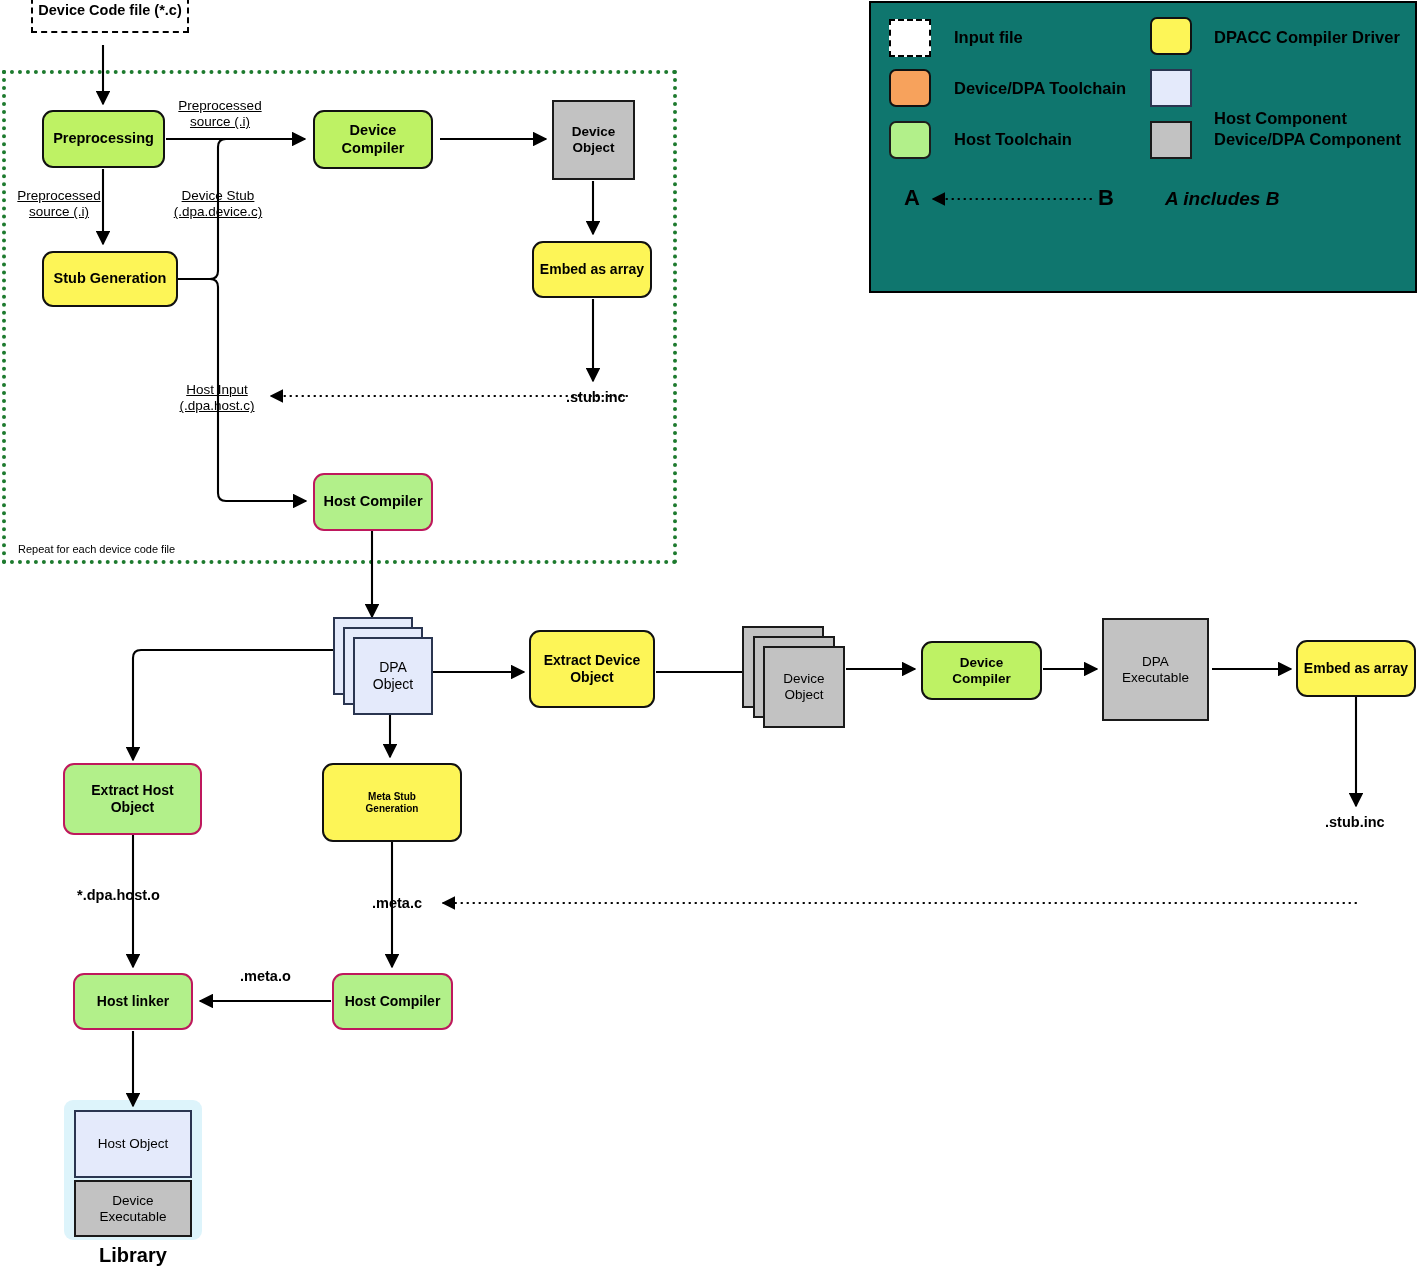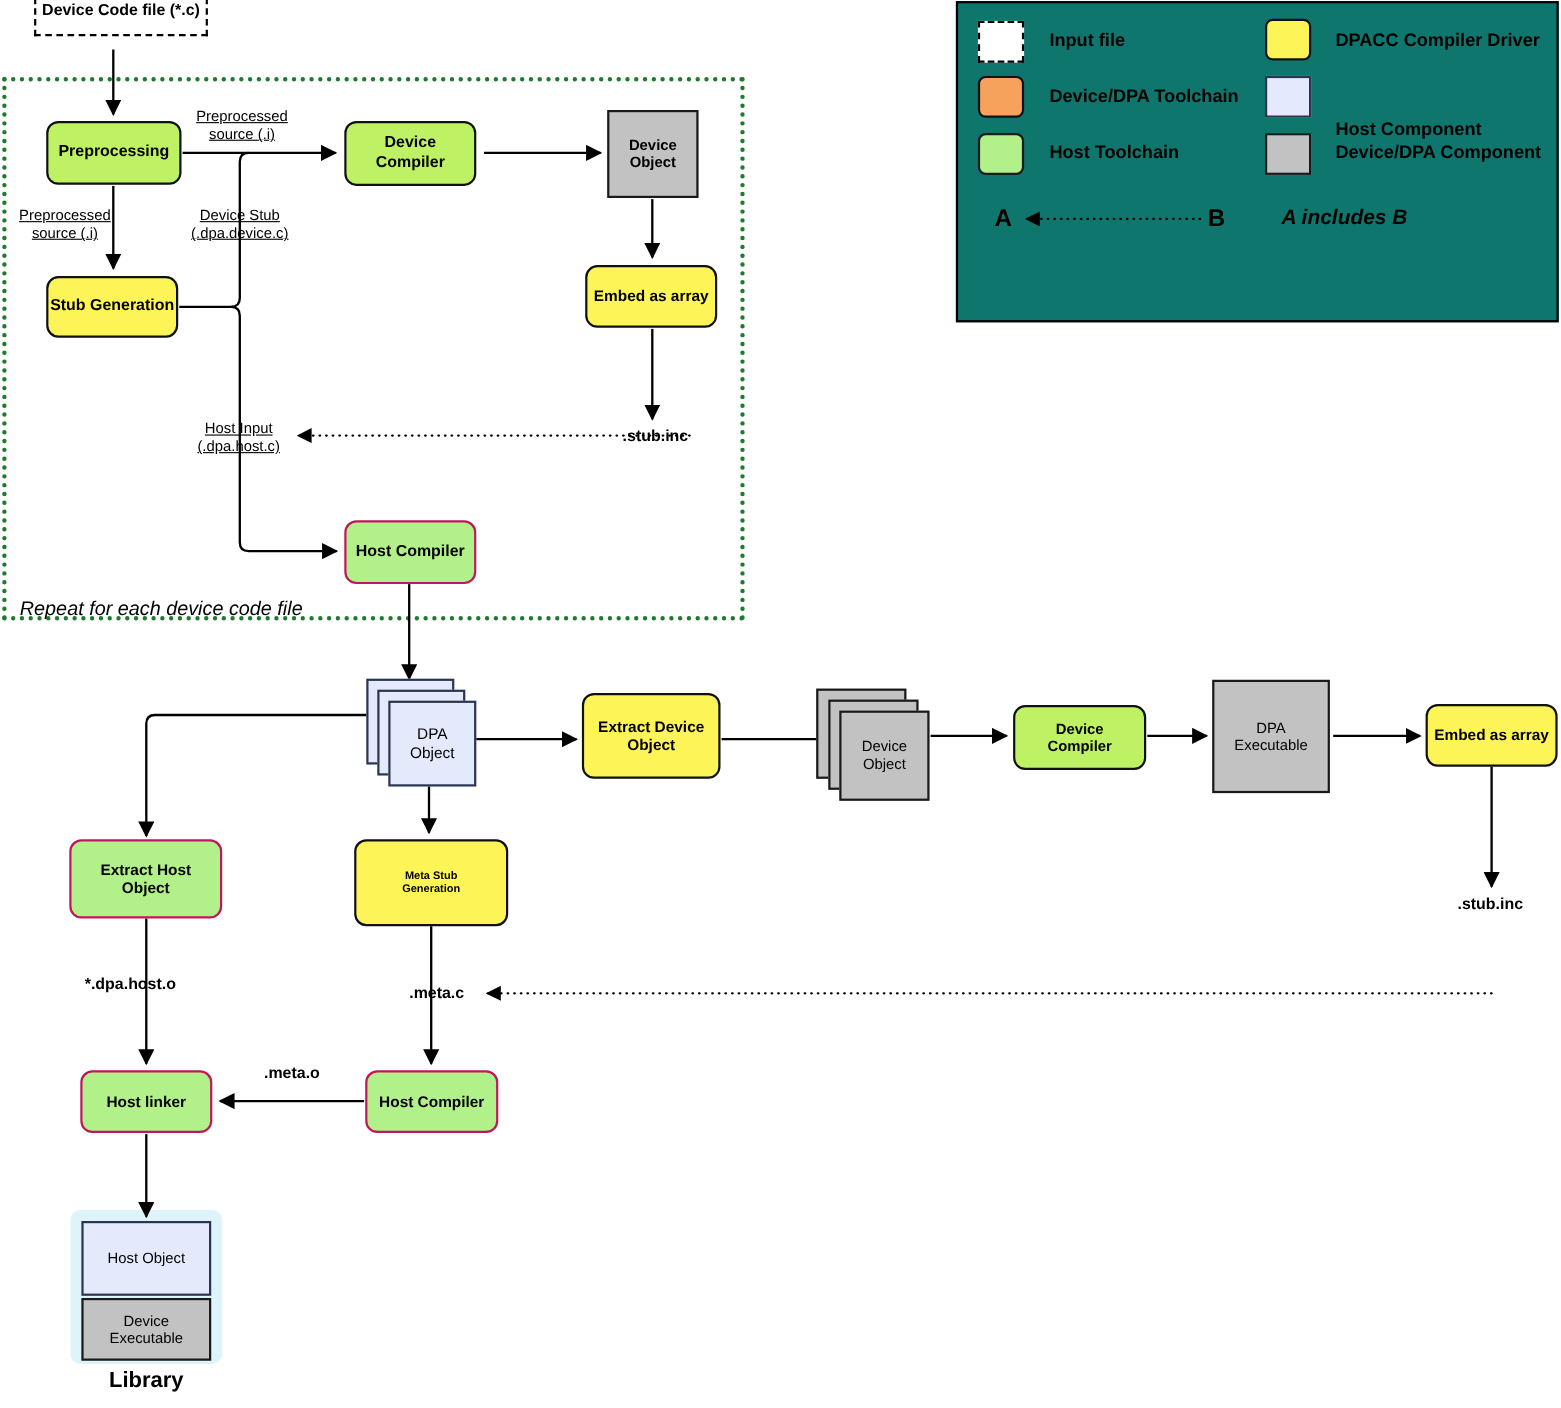--- a/index.html
+++ b/index.html
@@ -63,21 +63,21 @@
   
   .lbl {
     position: absolute;
     color: #000000;
     white-space: pre;
     z-index: 4;
     line-height: 1.22;
   }
   .lbl-reg   { font-size: 13.5px; font-weight: normal; }
   .lbl-bold  { font-size: 14.5px; font-weight: bold; }
-  .lbl-small { font-size: 18px; font-weight: normal; font-style: italic; }
+  .lbl-small { font-size: 11px; font-weight: normal; }
   .ctr { text-align: center; text-decoration: underline; }
 
   
   #repeat-region {
     position: absolute;
     left: 2px;
     top: 70px;
     width: 675px;
     height: 494px;
     border: 4px dotted #1d7a2e;
@@ -219,21 +219,21 @@
   <div class="node orange rounded" style="left:313px; top:110px; width:120px; height:59px; font-size:14.5px; white-space:pre;">
     <span>Device
 Compiler</span>
   </div>
 
   <div class="node grey sharp" style="left:552px; top:100px; width:83px; height:80px; font-size:13.5px; font-weight:bold; white-space:pre;">
     <span>Device
 Object</span>
   </div>
 
-  <div class="node yellow rounded" style="left:42px; top:251px; width:120px; height:56px; font-size:14.5px;">
+  <div class="node yellow rounded" style="left:42px; top:251px; width:136px; height:56px; font-size:14.5px;">
     <span>Stub Generation</span>
   </div>
 
   <div class="node yellow rounded" style="left:532px; top:241px; width:120px; height:57px; font-size:14px;">
     <span>Embed as array</span>
   </div>
 
   <div class="node green rounded" style="left:313px; top:473px; width:120px; height:58px; font-size:14.5px;">
     <span>Host Compiler</span>
   </div>

